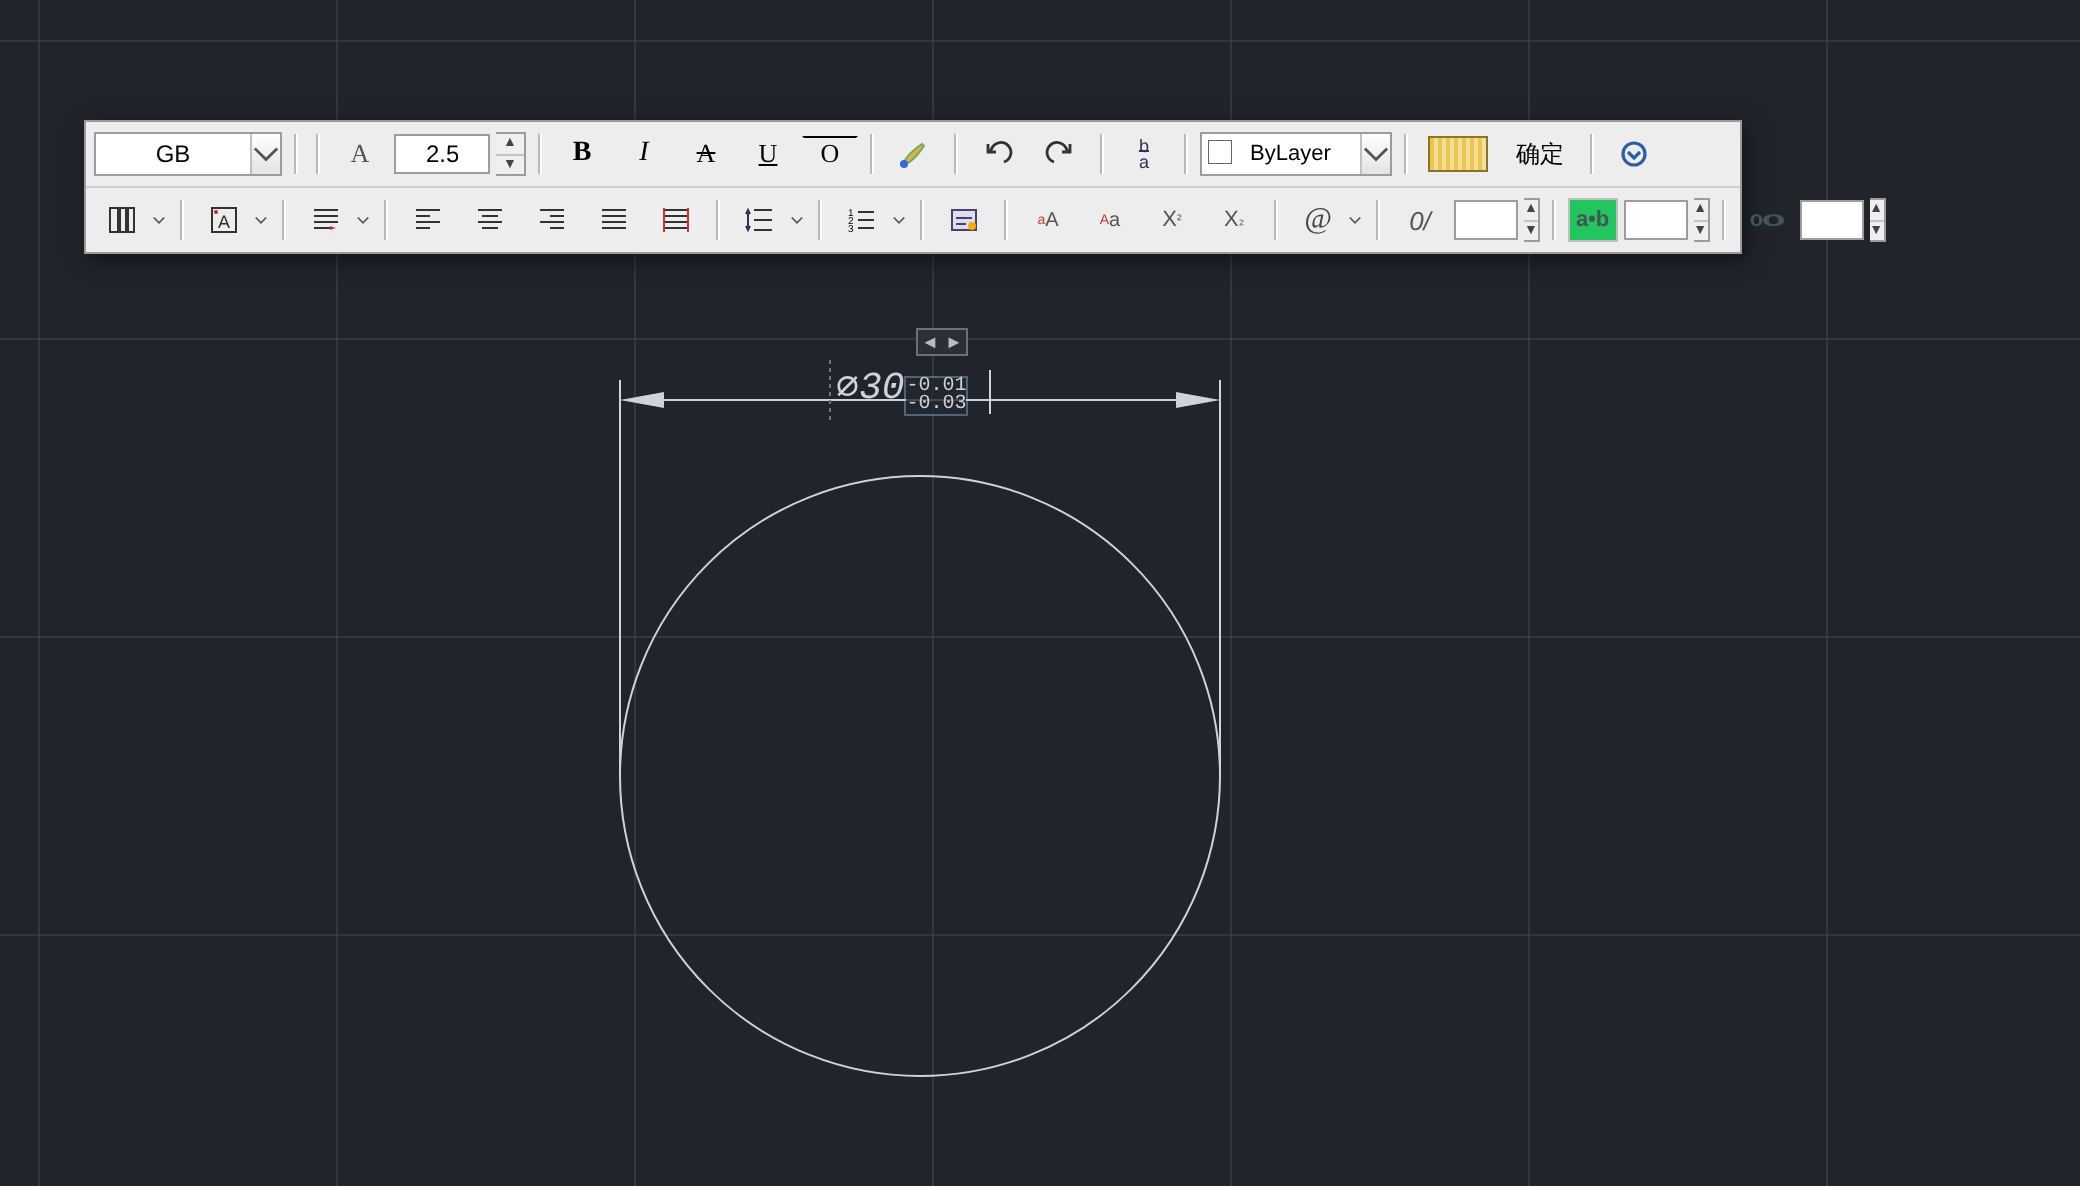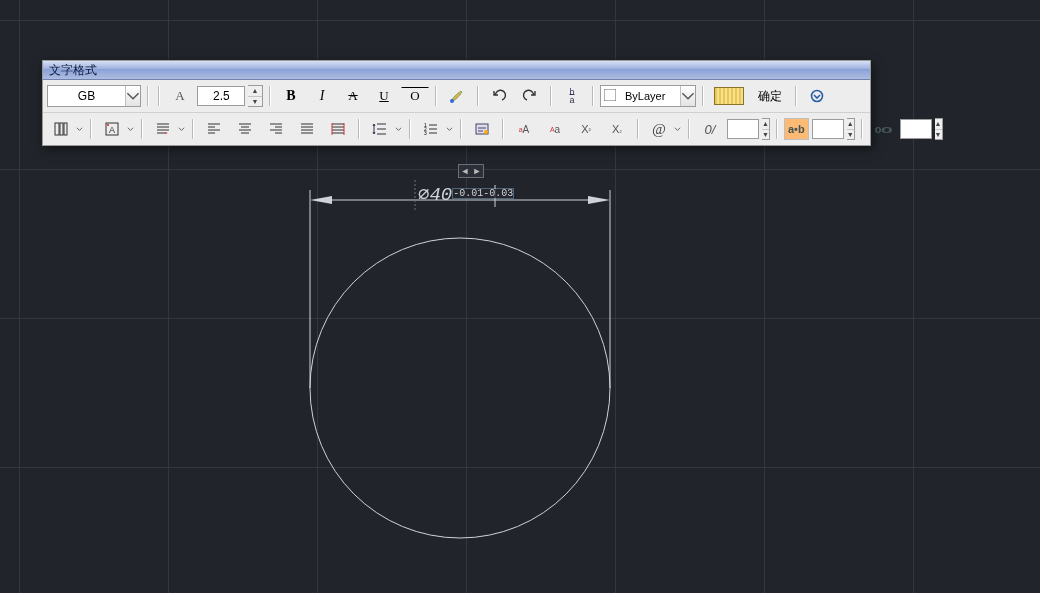--- a/index.html
+++ b/index.html
@@ -26,21 +26,21 @@
   .spin div{flex:1;display:flex;align-items:center;justify-content:center;font-size:7px;color:#444;border-bottom:1px solid #c6c6c6;}
   .spin div:last-child{border-bottom:0;}
   svg.ic{width:16px;height:16px;display:block;}
   .mini-dd{width:9px;height:18px;display:flex;align-items:center;justify-content:center;}
   .mini-dd svg{width:7px;height:7px;}
   .small-label{display:flex;align-items:center;height:20px;padding:0 3px;border:1px solid #9c9c9c;background:#e7e7e7;font-size:11px;}
   
   .canvas{position:absolute;inset:0;}
   .dim-text{position:absolute;color:#cfd2d7;font-family:"Courier New",monospace;font-style:italic;font-size:19px;}
   .dim-text sup,.dim-text sub{font-size:10px;font-style:normal;line-height:9px;display:block;}
-  .tol{display:inline-flex;flex-direction:row;vertical-align:4px;margin-left:1px;background:rgba(36,40,46,.8);outline:1px solid rgba(146,196,246,.4);}
+  .tol{display:inline-flex;flex-direction:column;vertical-align:4px;margin-left:1px;background:rgba(36,40,46,.8);outline:1px solid rgba(146,196,246,.4);}
   .editor-handle{position:absolute;left:458px;top:164px;display:flex;background:#2b3038;border:1px solid #6b7078;}
   .editor-handle div{width:12px;height:12px;display:flex;align-items:center;justify-content:center;color:#bbb;font-size:9px;}
   .grp{display:flex;align-items:center;}
 </style>
 </head>
 <body>
 
 <div class="grid"></div>
 
 <div class="canvas">
@@ -60,29 +60,28 @@
 
     <line x1="415" y1="180" x2="415" y2="210" stroke="#6d7582" stroke-width="1" stroke-dasharray="2 2"></line>
   </svg>
 
   <div class="editor-handle">
     <div>◄</div>
     <div>►</div>
   </div>
 
   <div class="dim-text" style="left:418px;top:182px">
-    <span>∅</span><span>40</span><span class="tol">
+    <span>∅</span><span>30</span><span class="tol">
       <sup>-0.01</sup>
       <sub>-0.03</sub>
     </span>
   </div>
 </div>
 
 <div class="toolbar">
-  <div class="tb-title">文字格式</div>
 
   <div class="tb-row">
     <div class="combo" style="width:92px">
       <span class="lbl" style="flex:1;text-align:center">GB</span>
       <span class="dd">
           <svg class="ic" viewBox="0 0 10 10">
             <path d="M1 3l4 4 4-4" fill="none" stroke="#555"></path>
           </svg>
         </span>
     </div>
@@ -296,21 +295,21 @@
     <span class="btn" style="font-style:italic;font-size:13px;color:#555">0/</span>
     <div class="input-num" style="width:50px">
         <input value="0.0000" style="">
       </div>
     <div class="spin">
         <div>▲</div>
         <div>▼</div>
       </div>
     <div class="sep"></div>
 
-    <span class="small-label" style="background:#fdba74;border-color:#bfbfbf;font-weight:bold;color:#455">a•b</span>
+    <span class="small-label" style="background:#22c55e;border-color:#bfbfbf;font-weight:bold;color:#455">a•b</span>
     <div class="input-num" style="width:50px">
         <input value="1.0000" style="">
       </div>
     <div class="spin">
         <div>▲</div>
         <div>▼</div>
       </div>
     <div class="sep"></div>
 
     <span class="btn" style="font-size:11px;letter-spacing:-1px;color:#455;font-weight:bold">o<span style="display:inline-block;transform:scaleX(1.8);margin:0 2px">o</span></span>

